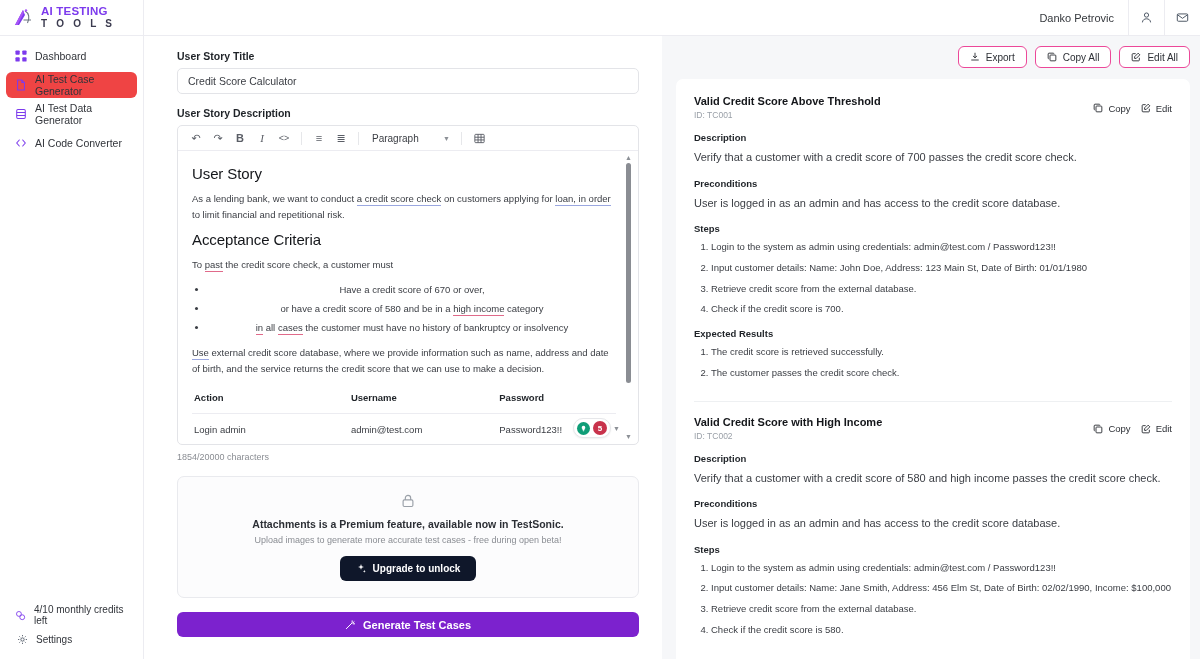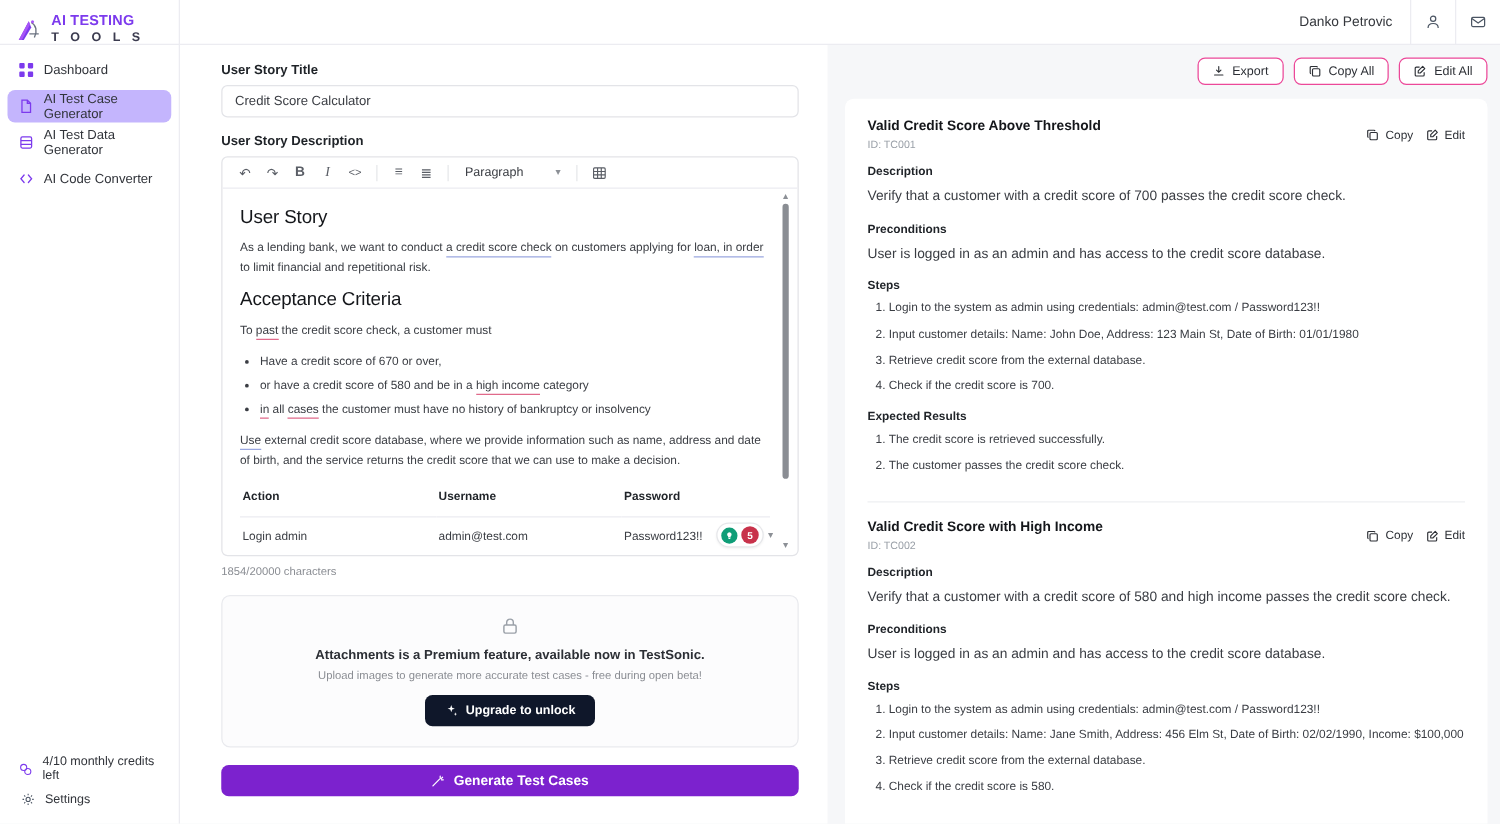--- a/index.html
+++ b/index.html
@@ -12,21 +12,21 @@
   }
   .app { width: 1200px; height: 659px; display: flex; flex-direction: column; }
 
   
   .topbar {
     height: 36px; min-height: 36px; background: #ffffff;
     display: flex; align-items: center;
     border-bottom: 1px solid #ececf1;
   }
   .brand {
-    width: 144px; height: 36px; display: flex; align-items: flex-end;
+    width: 144px; height: 36px; display: flex; align-items: center;
     gap: 5px; padding-left: 12px; border-right: 1px solid #ececf1;
   }
   .brand-mark { width: 24px; height: 22px; flex: none; }
   .brand-text { display: flex; flex-direction: column; line-height: 1; }
   .brand-l1 { font-size: 11.5px; font-weight: 700; color: #7c3aed; letter-spacing: .2px; }
   .brand-l2 { font-size: 10px; font-weight: 700; color: #3b3b4f; letter-spacing: 3.2px; margin-top: 2px; }
   .topbar-right {
     margin-left: auto; display: flex; align-items: center;
     height: 36px; gap: 0; text-align: center;
   }
@@ -43,21 +43,21 @@
   .sidebar {
     width: 144px; min-width: 144px; background: #ffffff;
     border-right: 1px solid #ececf1;
     display: flex; flex-direction: column; padding-top: 7px;
   }
   .nav-item {
     display: flex; align-items: center; gap: 8px;
     height: 26px; margin: 0 6px 3px 6px; padding: 0 8px;
     border-radius: 6px; font-size: 10.5px; color: #31343a; cursor: pointer;
   }
-  .nav-item.active { background: #c4b5fd; }
+  .nav-item.active { background: #ef4444; }
   .nav-ico { width: 13px; height: 13px; flex: none; color: #7c3aed; display: flex; align-items: center; justify-content: center; }
   .sidebar-bottom { margin-top: auto; padding-bottom: 8px; }
   .credits {
     display: flex; align-items: center; gap: 7px;
     height: 24px; padding: 0 14px; font-size: 10px; color: #31343a;
   }
   .settings {
     display: flex; align-items: center; gap: 7px;
     height: 24px; padding: 0 16px; font-size: 10px; color: #31343a; cursor: pointer;
   }
@@ -94,21 +94,21 @@
   .tb-select {
     display: flex; align-items: center; justify-content: space-between;
     width: 88px; height: 19px; padding: 0 4px 0 6px;
     font-size: 10px; color: #3a3d43; cursor: pointer;
   }
   .editor-body {
     flex: 1; padding: 14px 22px 10px 14px; overflow: hidden; position: relative;
   }
   .doc-h1 { font-size: 15px; font-weight: 400; color: #14161a; margin-bottom: 9px; letter-spacing: -.1px; }
   .doc-p { font-size: 9.5px; color: #3a3d43; line-height: 1.65; margin-bottom: 9px; }
-  .doc-ul { list-style: disc; margin: 0 0 9px 16px; }
+  .doc-ul { list-style: disc; margin: 0 0 9px 16px; text-align: center; }
   .doc-ul li { font-size: 9.5px; color: #3a3d43; line-height: 1.7; margin-bottom: 3px; }
   .u-blue { border-bottom: 1px solid #9aa7e0; padding-bottom: 1px; }
   .u-red { border-bottom: 1px solid #e06a8a; padding-bottom: 1px; }
   .doc-table { width: 100%; border-collapse: collapse; margin-top: 6px; }
   .doc-table th {
     text-align: left; font-size: 9.5px; font-weight: 700; color: #1f2328;
     padding: 6px 2px 10px 2px; border-bottom: 1px solid #ececf1;
   }
   .doc-table td {
     text-align: left; font-size: 9.5px; color: #3a3d43;

